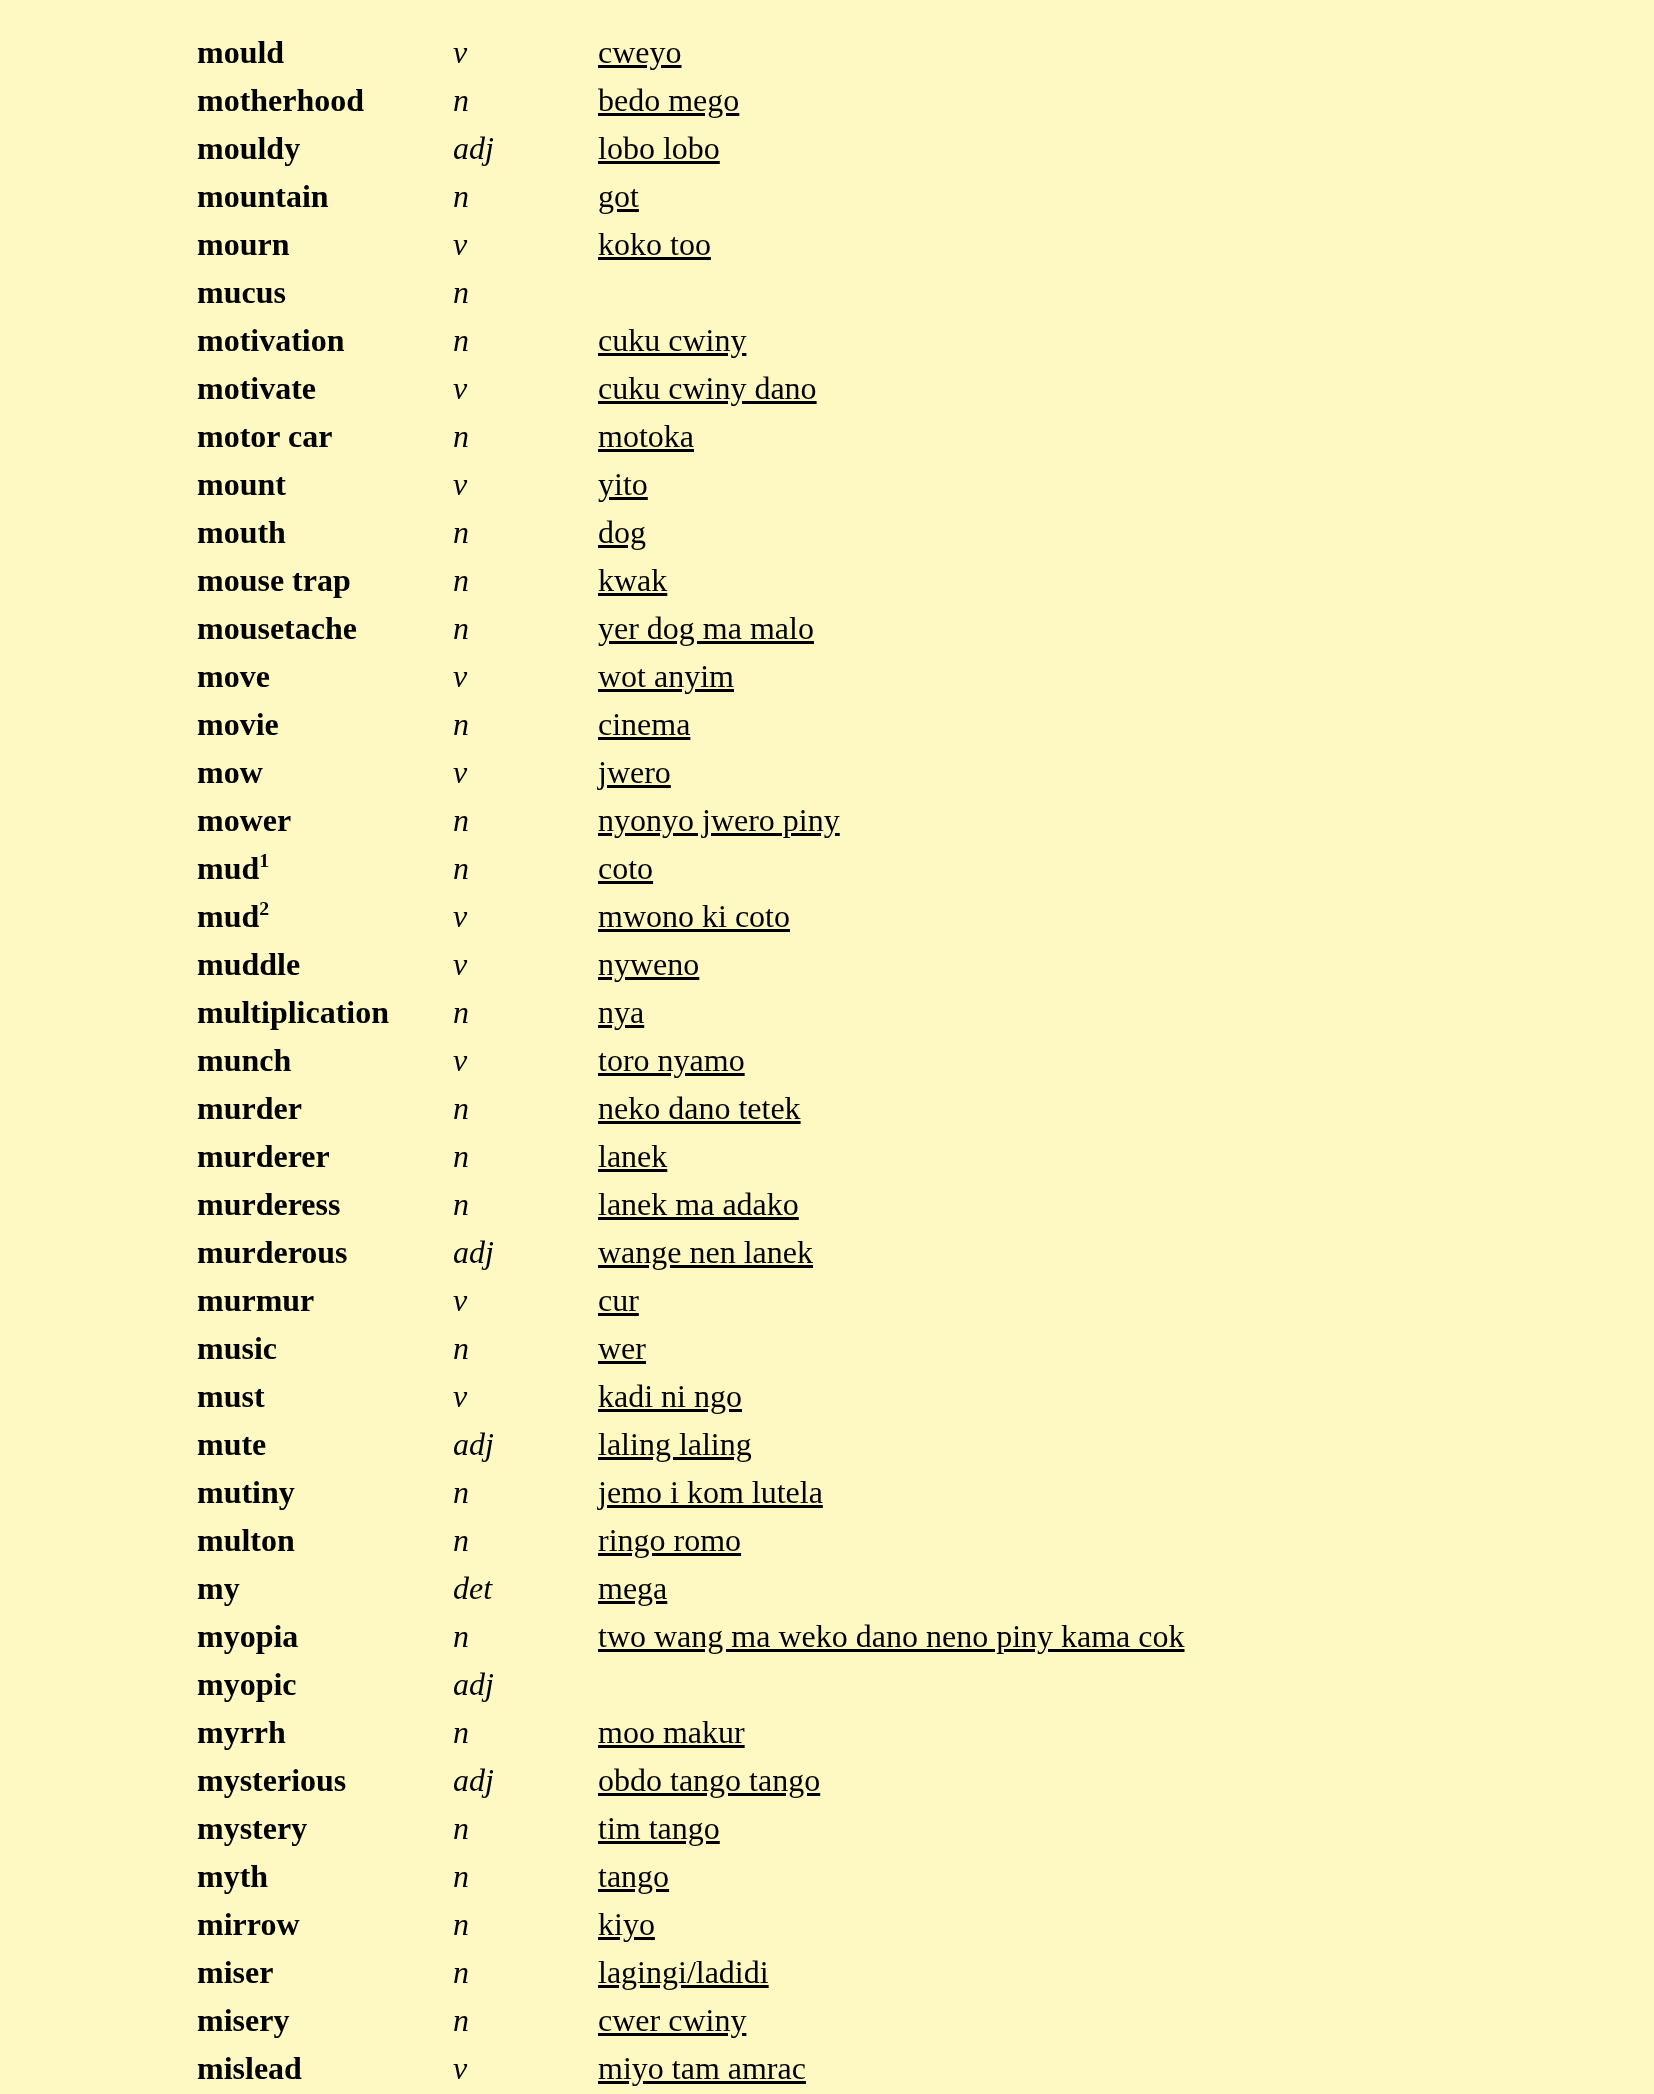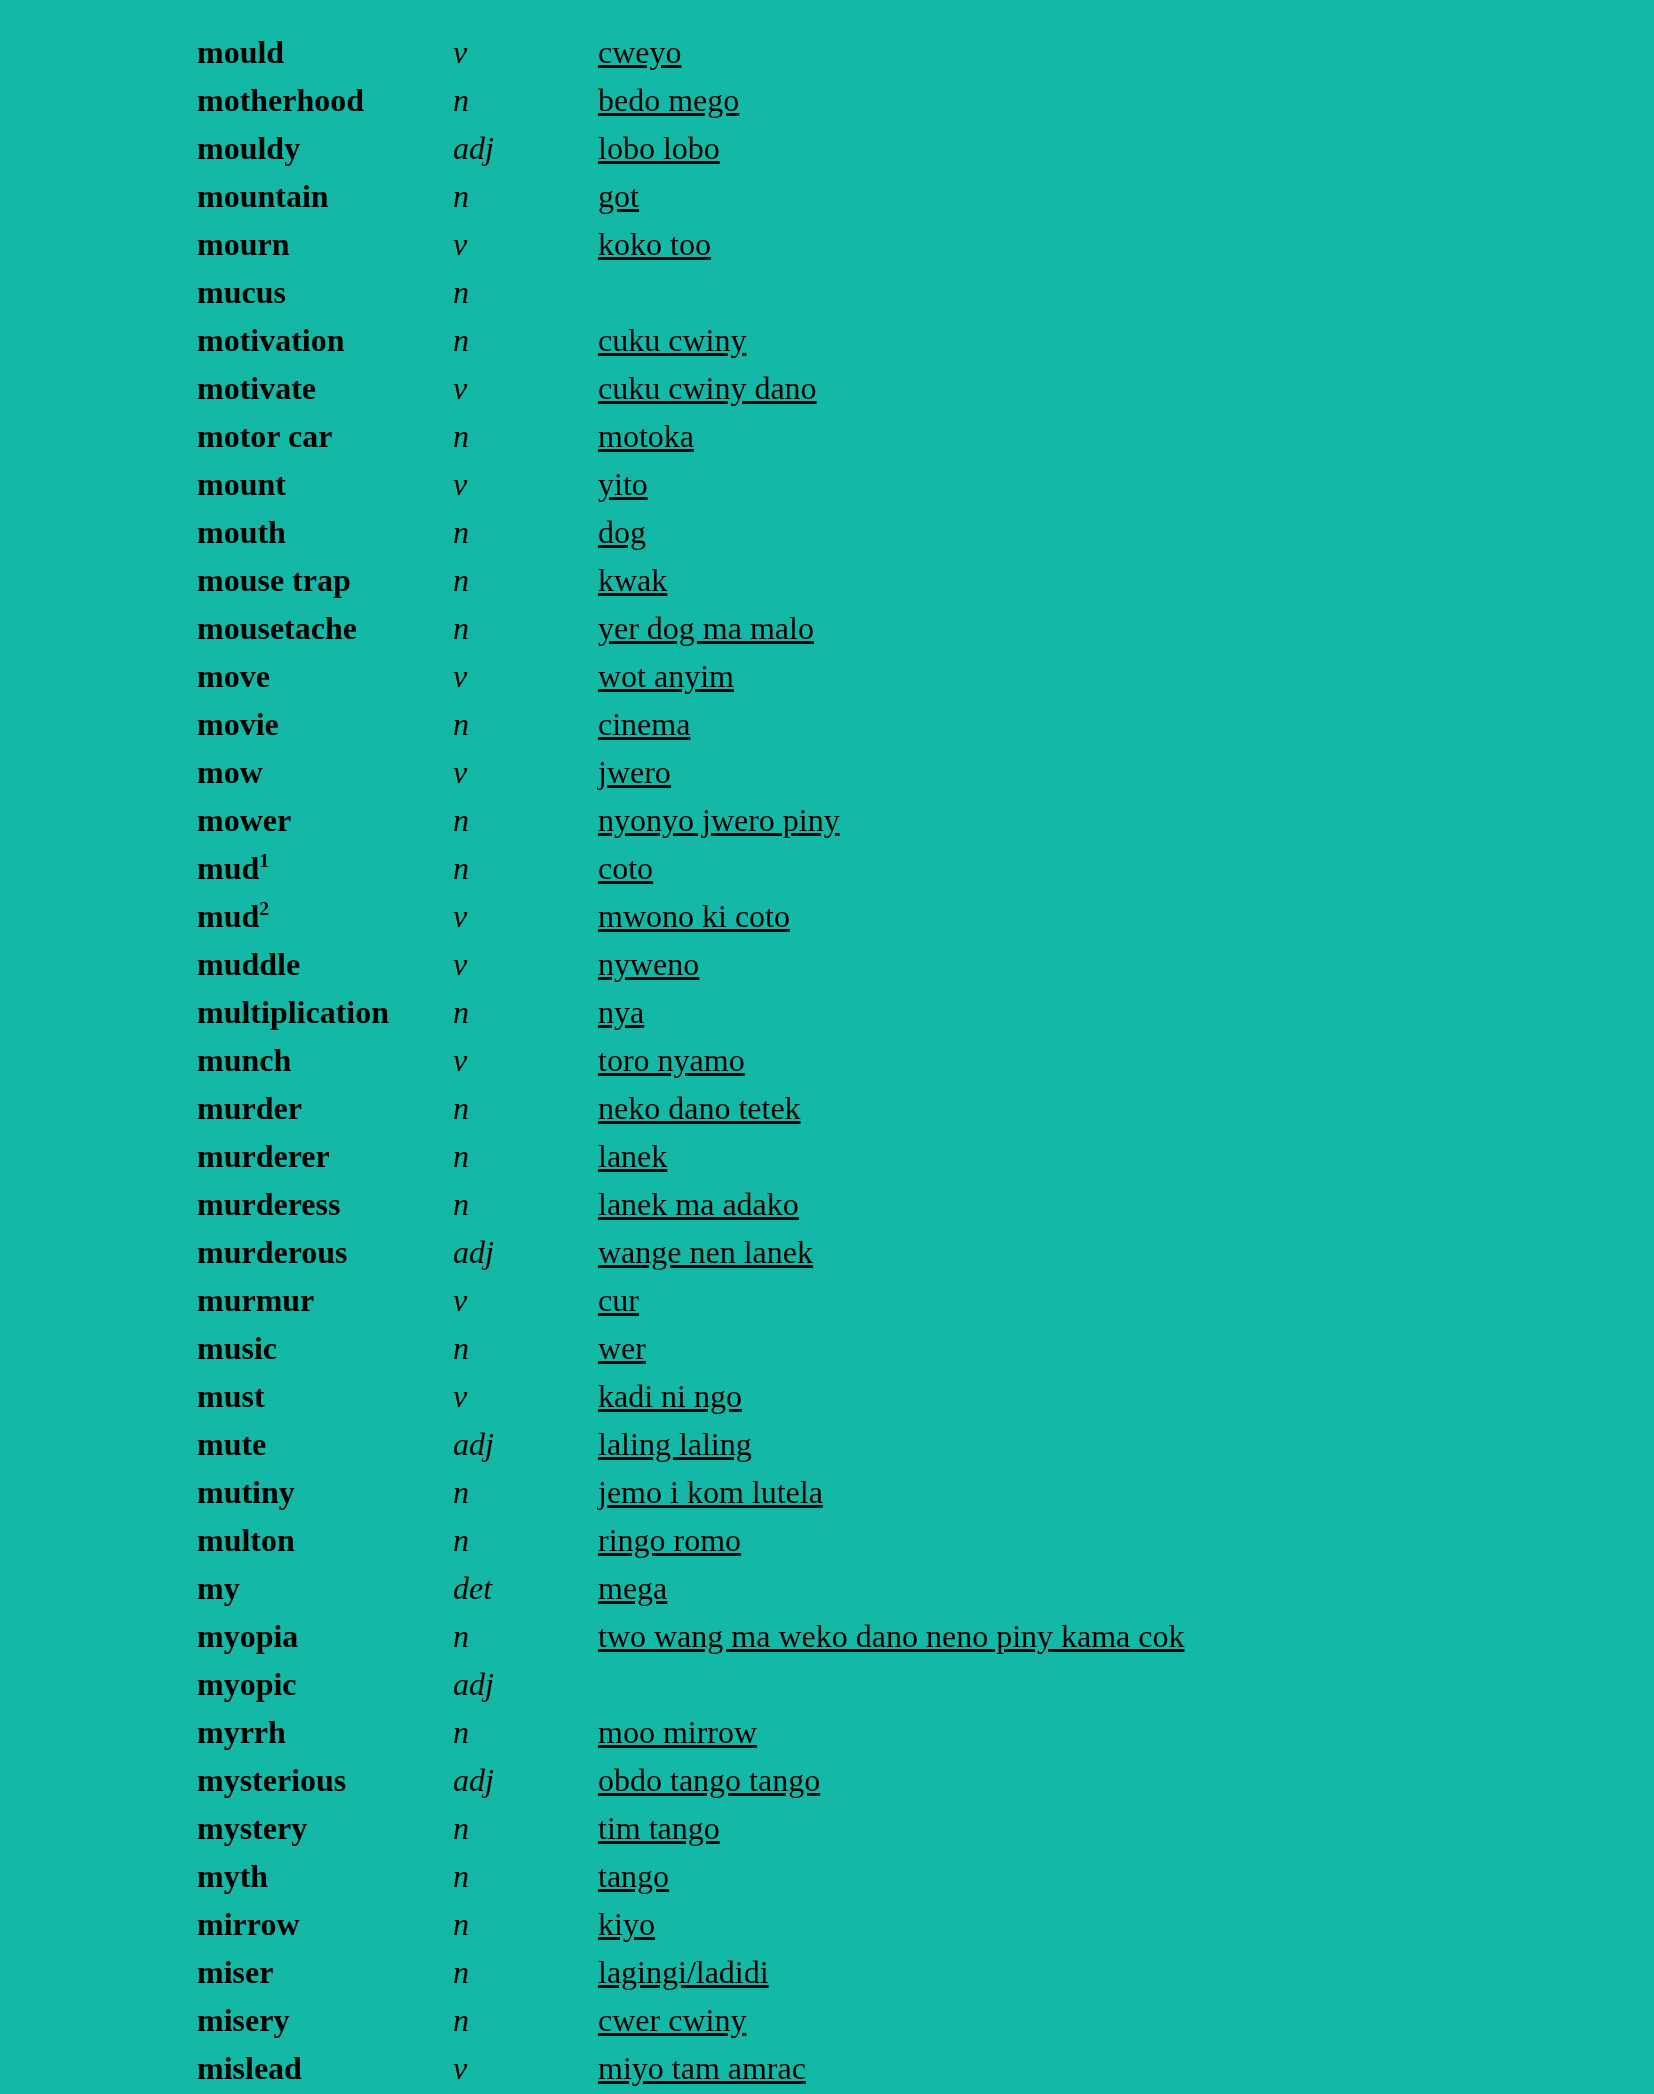--- a/index.html
+++ b/index.html
@@ -8,21 +8,21 @@
     width: 1654px;
     height: 2094px;
     background: #ffffff;
     overflow: hidden;
   }
 
   .page {
     position: relative;
     width: 1654px;
     height: 2094px;
-    background: #14b8a6;
+    background: #fef9c3;
     color: #000000;
     font-family: "Liberation Serif", "DejaVu Serif", serif;
     font-size: 32px;
   }
 
   .entry-list {
     position: absolute;
     top: 28px;
     left: 197px;
     right: 0;
@@ -235,21 +235,21 @@
     <span class="col-pos">n</span>
     <span class="col-trans">two wang ma weko dano neno piny kama cok</span>
   </div>
       <div class="row">
     <span class="col-word"><span>myopic</span><sup></sup></span>
     <span class="col-pos">adj</span>
   </div>
       <div class="row">
     <span class="col-word"><span>myrrh</span><sup></sup></span>
     <span class="col-pos">n</span>
-    <span class="col-trans">moo mirrow</span>
+    <span class="col-trans">moo makur</span>
   </div>
       <div class="row">
     <span class="col-word"><span>mysterious</span><sup></sup></span>
     <span class="col-pos">adj</span>
     <span class="col-trans">obdo tango tango</span>
   </div>
       <div class="row">
     <span class="col-word"><span>mystery</span><sup></sup></span>
     <span class="col-pos">n</span>
     <span class="col-trans">tim tango</span>

